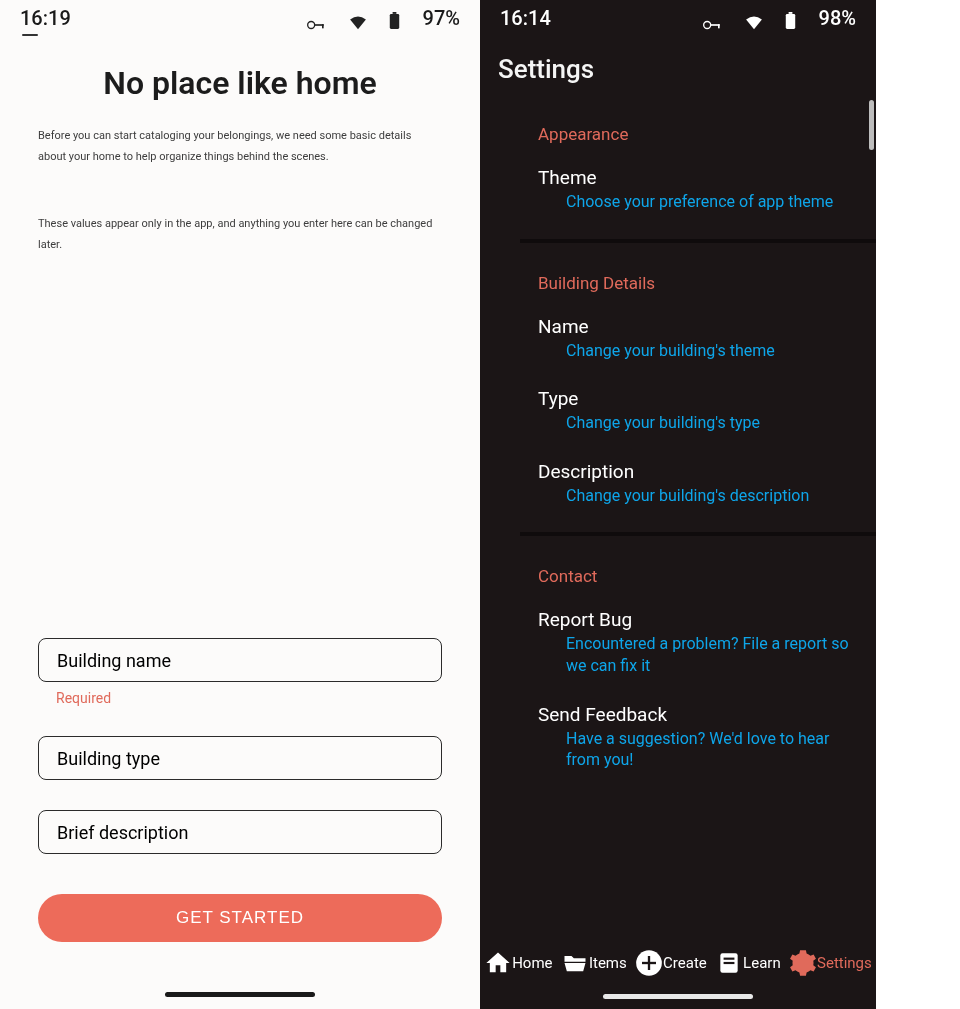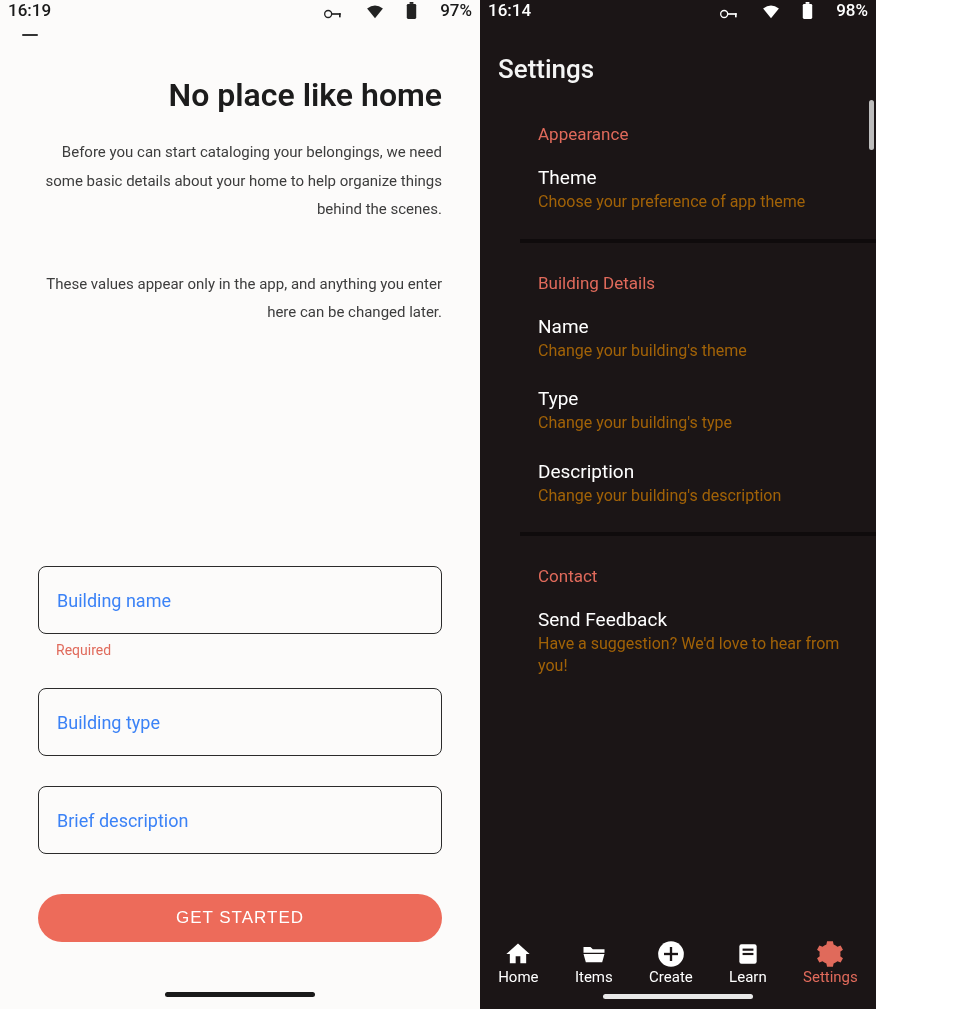--- a/index.html
+++ b/index.html
@@ -12,67 +12,67 @@
     height: 1009px;
     background: #fcfbfa;
     color: #1a1a1a;
     position: relative;
     display: flex;
     flex-direction: column;
   }
   .status-bar {
     height: 30px;
     display: flex;
-    align-items: flex-start;
+    align-items: flex-end;
     justify-content: space-between;
-    padding: 0 8px;
-    font-size: 17px;
+    padding: 0 20px;
+    font-size: 20px;
     font-weight: 500;
   }
   .status-right { display: flex; align-items: center; gap: 22px; }
   .key-icon { width:20px; height:12px; display:inline-block; }
   .wifi-icon { width:18px; height:14px; display:inline-block; }
   .batt-icon { width:12px; height:16px; display:inline-block; }
   .handle-top {
     width: 16px; height: 2px; background:#333; border-radius:2px;
     margin-left:22px; margin-top:4px;
   }
 
   .left-content {
     flex: 1;
     display: flex;
     flex-direction: column;
     padding: 0 38px;
   }
   .title {
     font-size: 32px;
     font-weight: 600;
-    text-align: right;
-    margin-top: 40px;
+    text-align: center;
+    margin-top: 28px;
     color:#1c1c1c;
   }
   .para {
-    font-size: 15px;
+    font-size: 11px;
     line-height: 1.9;
     color: #3d3d3d;
-    text-align: right;
+    text-align: left;
     margin-top: 24px;
   }
   .para2 { margin-top: 46px; }
 
   .form-area { margin-top: auto; margin-bottom: 0; padding-bottom: 0;}
   .field {
     border:1.5px solid #2b2b2b;
     border-radius:8px;
-    height:68px;
+    height:44px;
     display:flex;
     align-items:center;
     padding:0 18px;
     font-size:18px;
-    color:#3b82f6;
+    color:#000000;
     margin-top:30px;
     background:transparent;
   }
   .helper {
     color:#e06a5b;
     font-size:14px;
     margin-left:18px;
     margin-top:8px;
   }
   .cta {
@@ -119,41 +119,41 @@
   }
   .section-header {
     color:#e06a5b;
     font-size:17px;
     padding:30px 18px 8px 18px;
   }
   .item {
     padding:14px 18px 12px 18px;
   }
   .item-title { font-size:19px; color:#fff; font-weight:400; }
-  .item-sub { font-size:16px; color:#a16207; margin-top:2px; line-height:1.35;}
+  .item-sub { font-size:16px; color:#0ea5e9; margin-top:2px; line-height:1.35;margin-left:28px;}
   .item-warn { font-size:16px; color:#d6d2d2; margin-top:16px; line-height:1.35;}
   .divider { height:4px; background:#0f0b0c; margin-top:14px;}
   .scrollbar-hint {
     position:absolute; right:2px; top:6px; width:5px; height:50px;
     background:#bdbdbd; border-radius:3px;
   }
 
   
   .nav {
     height:90px;
     display:flex;
     align-items:center;
     justify-content:space-around;
     background:#1b1516;
     border-top:1px solid #1b1516;
     padding-bottom:4px;
   }
   .nav-item {
     display:flex;
-    flex-direction:column;
+    flex-direction:row;
     align-items:center;
     color:#fff;
     font-size:15px;
   }
   .nav-item.active { color:#e06a5b; }
   .nav-icon { width:28px; height:28px; display:flex; align-items:center; justify-content:center;}
   .gesture-bar-r {
     width:150px;
     height:5px;
     border-radius:3px;
@@ -268,20 +268,24 @@
       <div class="item-sub">Change your building's type</div>
     </div>
     <div class="item">
       <div class="item-title">Description</div>
       <div class="item-sub">Change your building's description</div>
     </div>
     <div class="divider"></div>
 
     <div class="section-header">Contact</div>
     <div class="item">
+      <div class="item-title">Report Bug</div>
+      <div class="item-sub">Encountered a problem? File a report so we can fix it</div>
+    </div>
+    <div class="item">
       <div class="item-title">Send Feedback</div>
       <div class="item-sub">Have a suggestion? We'd love to hear from you!</div>
     </div>
   </div>
 
   <div class="nav">
     <div class="nav-item">
       <span class="nav-icon">
         <svg viewBox="0 0 24 24" width="28" height="28" fill="#fff">
             <path d="M12 3 L2 12h3v8h5v-6h4v6h5v-8h3z"></path>

